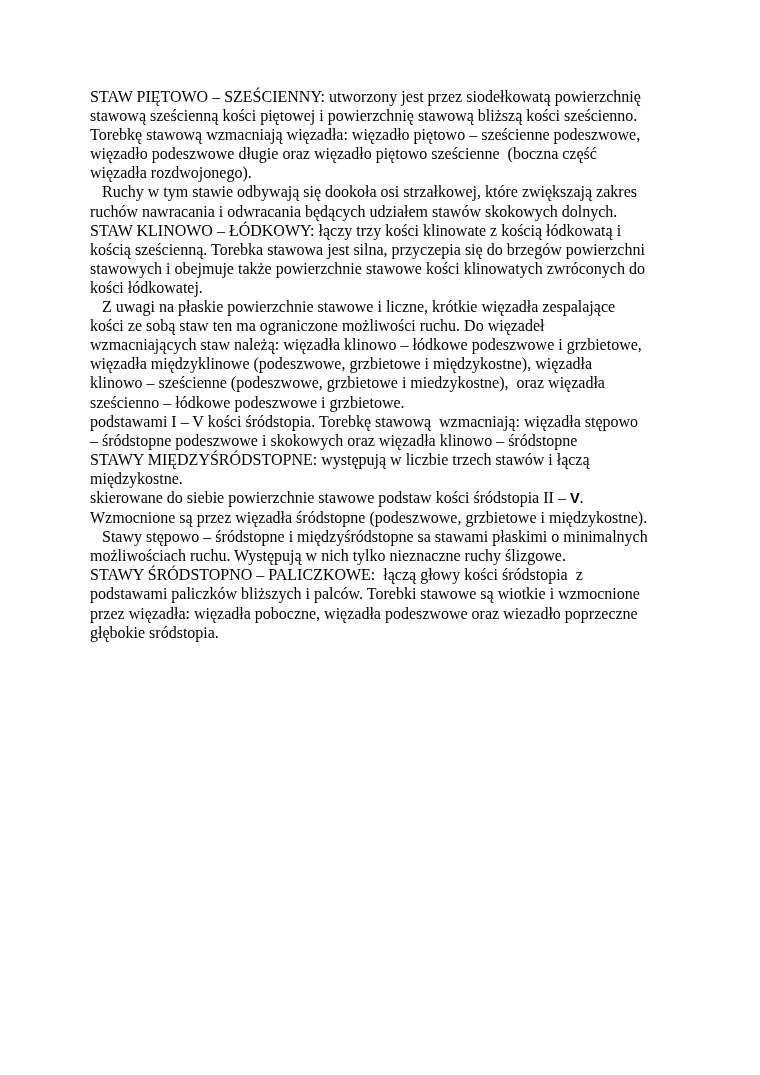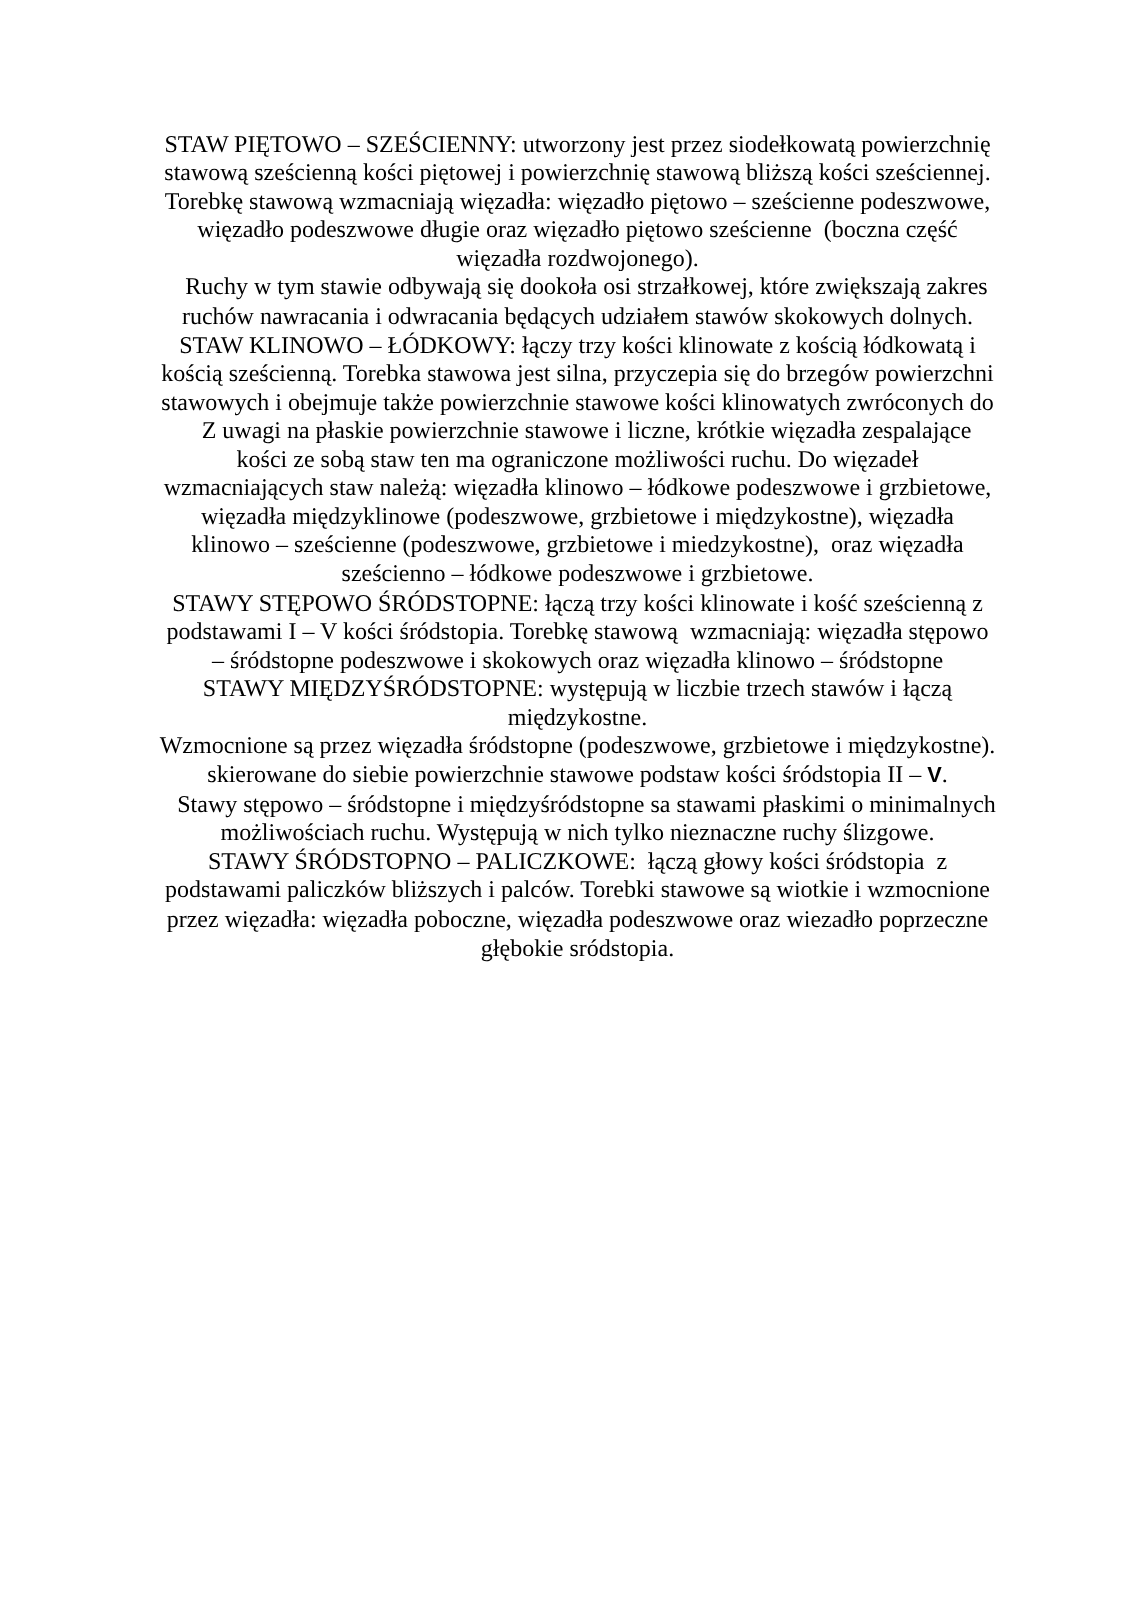--- a/index.html
+++ b/index.html
@@ -23,59 +23,58 @@
     left: 90px;
     top: 87px;
     width: 590px;
     font-family: "Liberation Serif", serif;
     font-size: 16px;
     line-height: 19.1px;
     color: #000000;
   }
   .line {
     white-space: pre;
-    text-align: center;
   }
   .seg-bold {
     font-weight: normal;
   }
   .seg-bold-sans {
     font-weight: bold;
     font-family: "Liberation Sans", sans-serif;
     font-size: 14.5px;
   }
 </style>
 </head>
 <body>
 
 <div class="page">
   <div class="doc-text">
       <div class="line"><span>STAW PIĘTOWO – SZEŚCIENNY: utworzony jest przez siodełkowatą powierzchnię</span></div>
-      <div class="line"><span>stawową sześcienną kości piętowej i powierzchnię stawową bliższą kości sześciennej.</span></div>
+      <div class="line"><span>stawową sześcienną kości piętowej i powierzchnię stawową bliższą kości sześcienno.</span></div>
       <div class="line"><span>Torebkę stawową wzmacniają więzadła: więzadło piętowo – sześcienne podeszwowe,</span></div>
       <div class="line"><span>więzadło podeszwowe długie oraz więzadło piętowo sześcienne  (boczna część</span></div>
       <div class="line"><span>więzadła rozdwojonego).</span></div>
       <div class="line"><span>   Ruchy w tym stawie odbywają się dookoła osi strzałkowej, które zwiększają zakres</span></div>
       <div class="line"><span>ruchów nawracania i odwracania będących udziałem stawów skokowych dolnych.</span></div>
       <div class="line"><span class="seg-bold">STAW KLINOWO</span><span> – ŁÓDKOWY: łączy trzy kości klinowate z kością łódkowatą i</span></div>
       <div class="line"><span>kością sześcienną. Torebka stawowa jest silna, przyczepia się do brzegów powierzchni</span></div>
       <div class="line"><span>stawowych i obejmuje także powierzchnie stawowe kości klinowatych zwróconych do</span></div>
+      <div class="line"><span>kości łódkowatej.</span></div>
       <div class="line"><span>   Z uwagi na płaskie powierzchnie stawowe i liczne, krótkie więzadła zespalające</span></div>
       <div class="line"><span>kości ze sobą staw ten ma ograniczone możliwości ruchu. Do więzadeł</span></div>
       <div class="line"><span>wzmacniających staw należą: więzadła klinowo – łódkowe podeszwowe i grzbietowe,</span></div>
       <div class="line"><span>więzadła międzyklinowe (podeszwowe, grzbietowe i międzykostne), więzadła</span></div>
       <div class="line"><span>klinowo – sześcienne (podeszwowe, grzbietowe i miedzykostne),  oraz więzadła</span></div>
       <div class="line"><span>sześcienno – łódkowe podeszwowe i grzbietowe.</span></div>
-      <div class="line"><span>STAWY STĘPOWO ŚRÓDSTOPNE: łączą trzy kości klinowate i kość sześcienną z</span></div>
       <div class="line"><span>podstawami </span><span class="seg-bold">I</span><span> – V kości śródstopia. Torebkę stawową  wzmacniają: więzadła stępowo</span></div>
       <div class="line"><span>– śródstopne podeszwowe i skokowych oraz więzadła klinowo – śródstopne</span></div>
       <div class="line"><span>STAWY MIĘDZYŚRÓDSTOPNE: występują w liczbie trzech stawów i łączą</span></div>
       <div class="line"><span>międzykostne.</span></div>
+      <div class="line"><span>skierowane do siebie powierzchnie stawowe podstaw kości śródstopia II – </span><span class="seg-bold-sans">V</span><span>.</span></div>
       <div class="line"><span>Wzmocnione są przez więzadła śródstopne (podeszwowe, grzbietowe i międzykostne).</span></div>
-      <div class="line"><span>skierowane do siebie powierzchnie stawowe podstaw kości śródstopia II – </span><span class="seg-bold-sans">V</span><span>.</span></div>
       <div class="line"><span>   Stawy stępowo – śródstopne i międzyśródstopne sa stawami płaskimi o minimalnych</span></div>
       <div class="line"><span>możliwościach ruchu. Występują w nich tylko nieznaczne ruchy ślizgowe.</span></div>
       <div class="line"><span>STAWY ŚRÓDSTOPNO – PALICZKOWE:  łączą głowy kości śródstopia  z</span></div>
       <div class="line"><span>podstawami paliczków bliższych i palców. Torebki stawowe są wiotkie i wzmocnione</span></div>
       <div class="line"><span>przez więzadła: więzadła poboczne, więzadła podeszwowe oraz wiezadło poprzeczne</span></div>
       <div class="line"><span>głębokie sródstopia.</span></div>
     </div>
 </div>
 
 </body></html>

